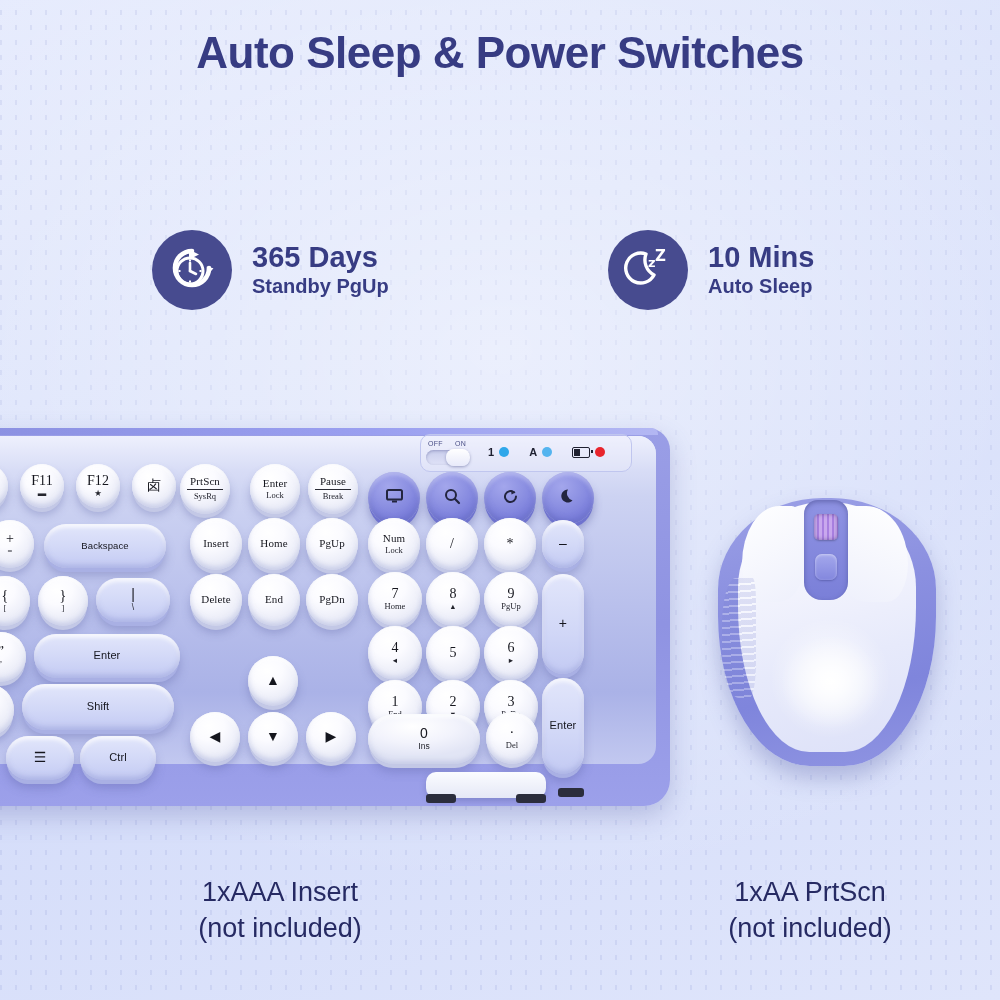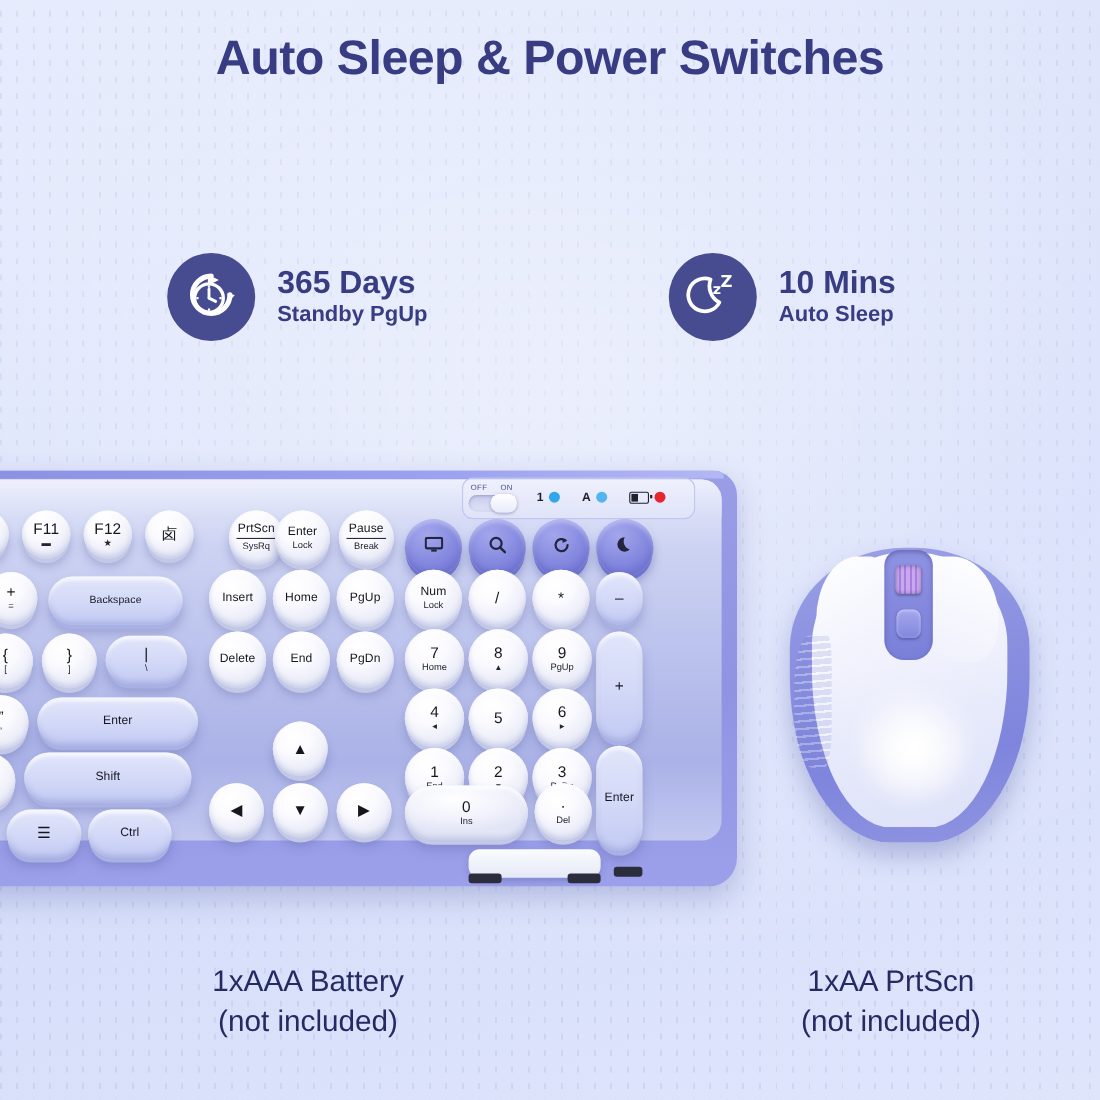--- a/index.html
+++ b/index.html
@@ -76,20 +76,21 @@
     display:flex;flex-direction:column;align-items:center;justify-content:center;
     color:#15161e;text-align:center;line-height:1.08;
     box-sizing:border-box;
     font-family:"Liberation Sans",sans-serif;
   }
   .key.round{
     border-radius:50%;
     background:radial-gradient(70% 65% at 38% 28%,#ffffff 0%,#fbfbff 45%,#e9ebf7 100%);
     box-shadow:0 5px 0 -1px #c3c8e6, 0 7px 9px rgba(90,96,160,.34),
                inset 0 -3px 5px rgba(175,182,220,.55), inset 0 3px 4px #fff;
+    font-family:Liberation Serif, serif;
   }
   .key.pill{
     border-radius:999px;
     background:linear-gradient(180deg,#e2e6fb 0%,#d2d8f7 55%,#c3caf3 100%);
     box-shadow:0 5px 0 -1px #a9b0e4, 0 8px 10px rgba(88,94,160,.34),
                inset 0 -3px 5px rgba(150,158,215,.5), inset 0 3px 4px rgba(255,255,255,.9);
   }
   .key.pillw{
     border-radius:999px;
     background:radial-gradient(70% 60% at 40% 25%,#ffffff,#f2f3fc 55%,#e2e5f5 100%);
@@ -318,21 +319,21 @@
           <div class="lbl num">F11</div>
           <div class="sub">▬</div>
         </div>
         <div class="key round" style="left: 136px; top: 36px; width: 44px; height: 44px;">
           <div class="lbl num">F12</div>
           <div class="sub">★</div>
         </div>
         <div class="key round" style="left: 192px; top: 36px; width: 44px; height: 44px;">
           <div class="lbl num">卤</div>
         </div>
-        <div class="key round" style="left: 268px; top: 36px; width: 50px; height: 50px;">
+        <div class="key round" style="left: 240px; top: 36px; width: 50px; height: 50px;">
           <div class="lbl">PrtScn</div>
           <div class="divider"></div>
           <div class="sub">SysRq</div>
         </div>
         <div class="key round" style="left: 310px; top: 36px; width: 50px; height: 50px;">
           <div class="lbl">Enter</div>
           <div class="sub">Lock</div>
         </div>
         <div class="key round" style="left: 368px; top: 36px; width: 50px; height: 50px;">
           <div class="lbl">Pause</div>
@@ -482,20 +483,20 @@
     <div class="m-split-l"></div>
     <div class="m-split-r"></div>
     <div class="m-wheelwell"></div>
     <div class="m-wheel"></div>
     <div class="m-dpi"></div>
     <div class="m-grip"></div>
     <div class="m-hl"></div>
   </div>
 
   <div class="caption" style="left:80px;top:874px;width:400px;">
-    <div>1xAAA Battery</div>
+    <div>1xAAA Insert</div>
     <div>(not included)</div>
   </div>
   <div class="caption" style="left:630px;top:874px;width:360px;">
     <div>1xAA PrtScn</div>
     <div>(not included)</div>
   </div>
 </div>
 
 </body></html>

